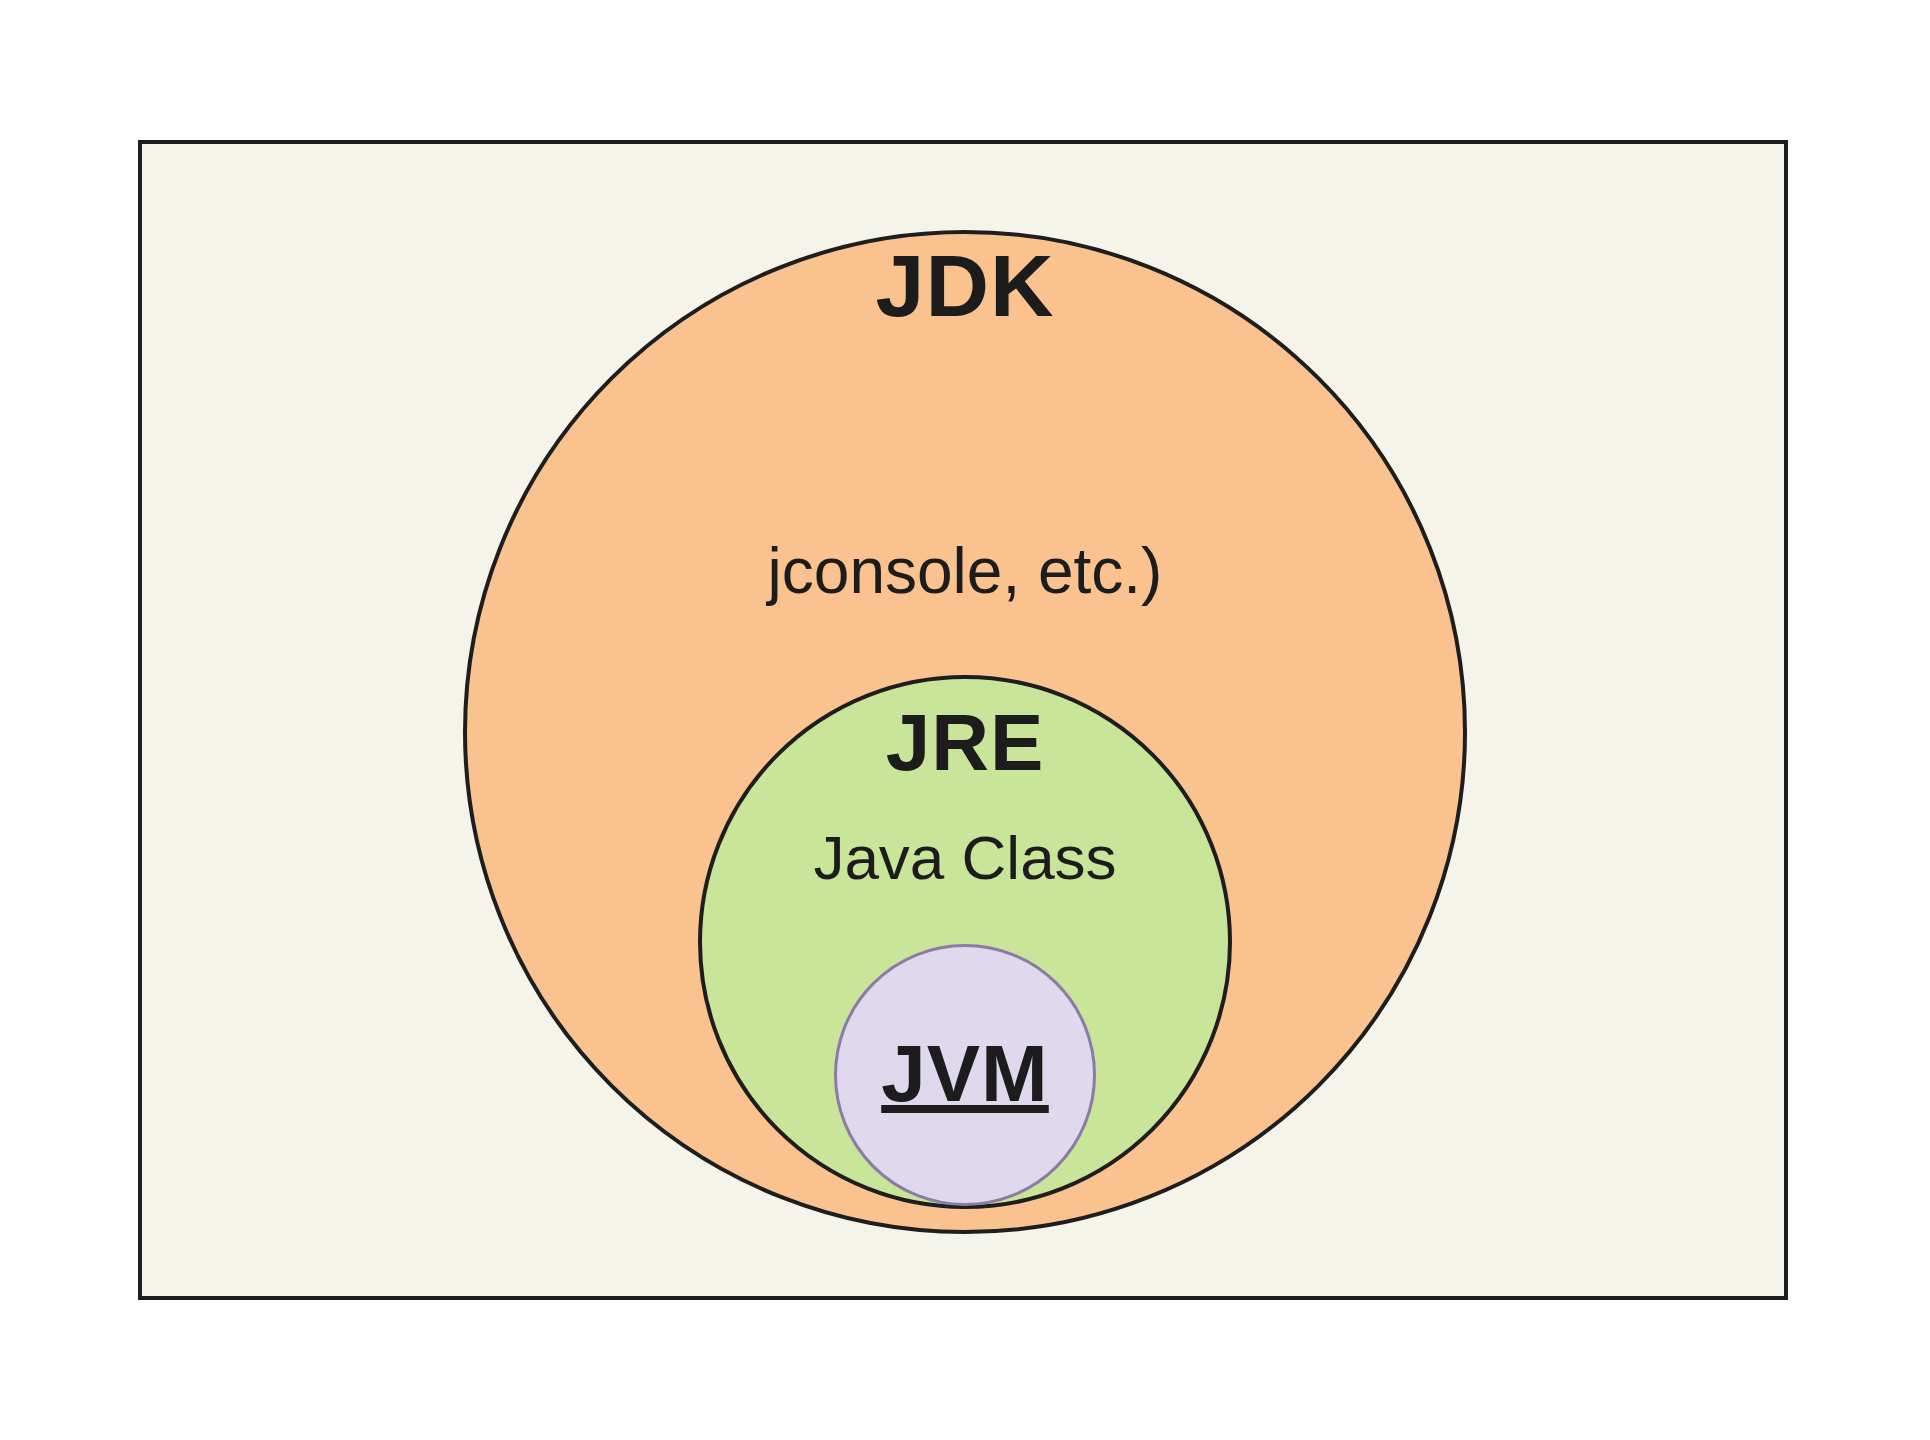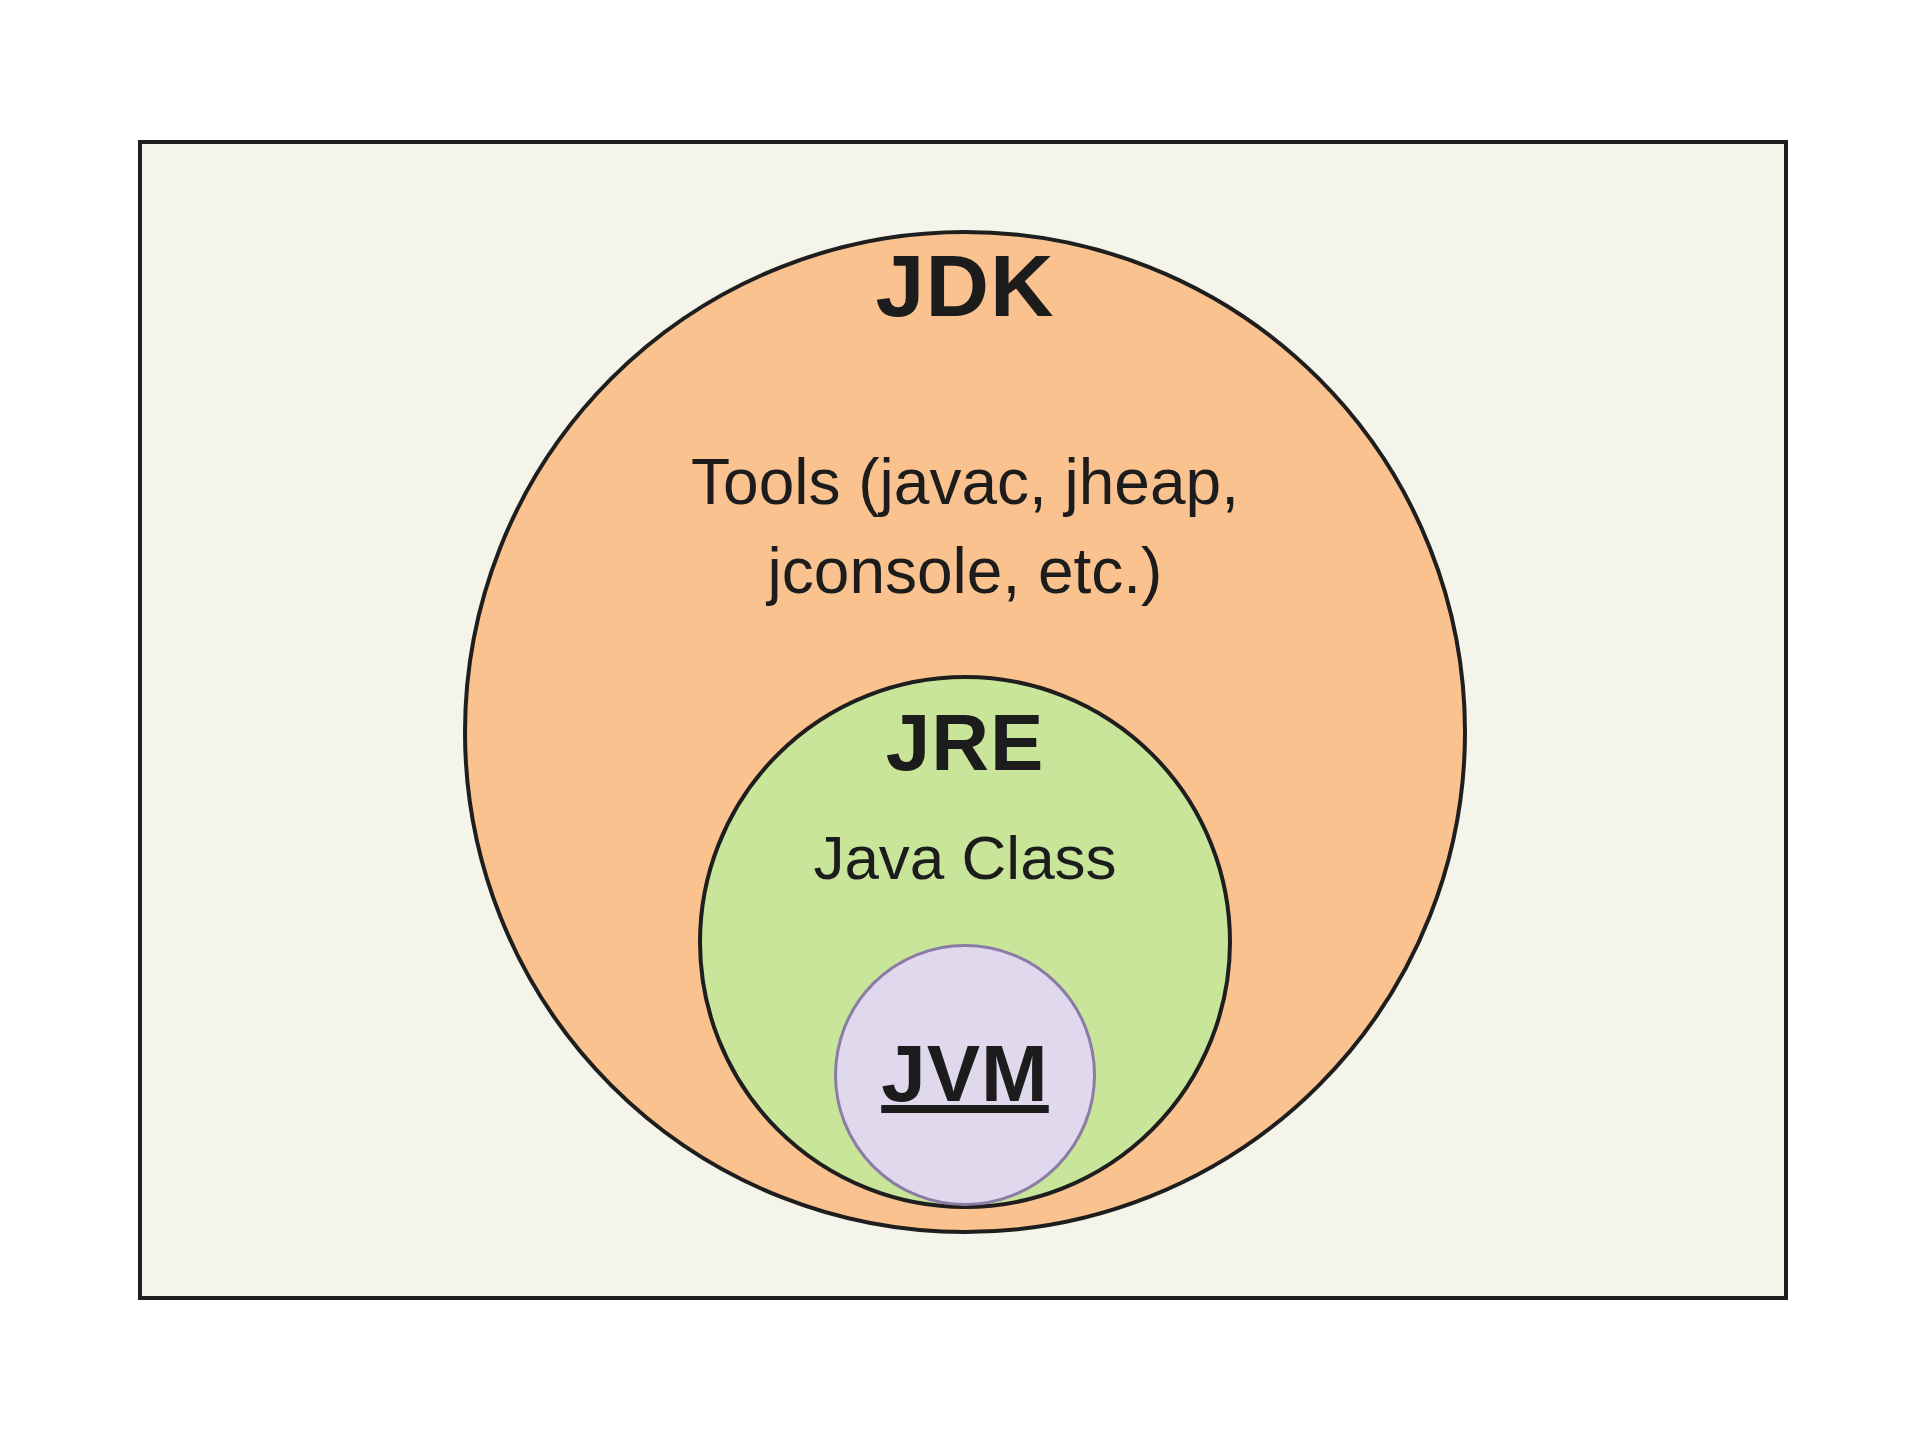--- a/index.html
+++ b/index.html
@@ -74,20 +74,19 @@
 <body>
 
 <div class="canvas">
   <div class="frame"></div>
 
   <div class="circle circle-jdk"></div>
   <div class="circle circle-jre"></div>
   <div class="circle circle-jvm"></div>
 
   <div class="tline h-jdk">JDK</div>
-  <div class="tline jdk-d2">Tools (javac, jheap,</div>
   <div class="tline h-jre">JRE</div>
 
   <div class="tline jdk-d3">jconsole, etc.)</div>
   <div class="tline jre-d1">Java Class</div>
 
   <div class="tline h-jvm">JVM</div>
 </div>
 
 </body></html>

